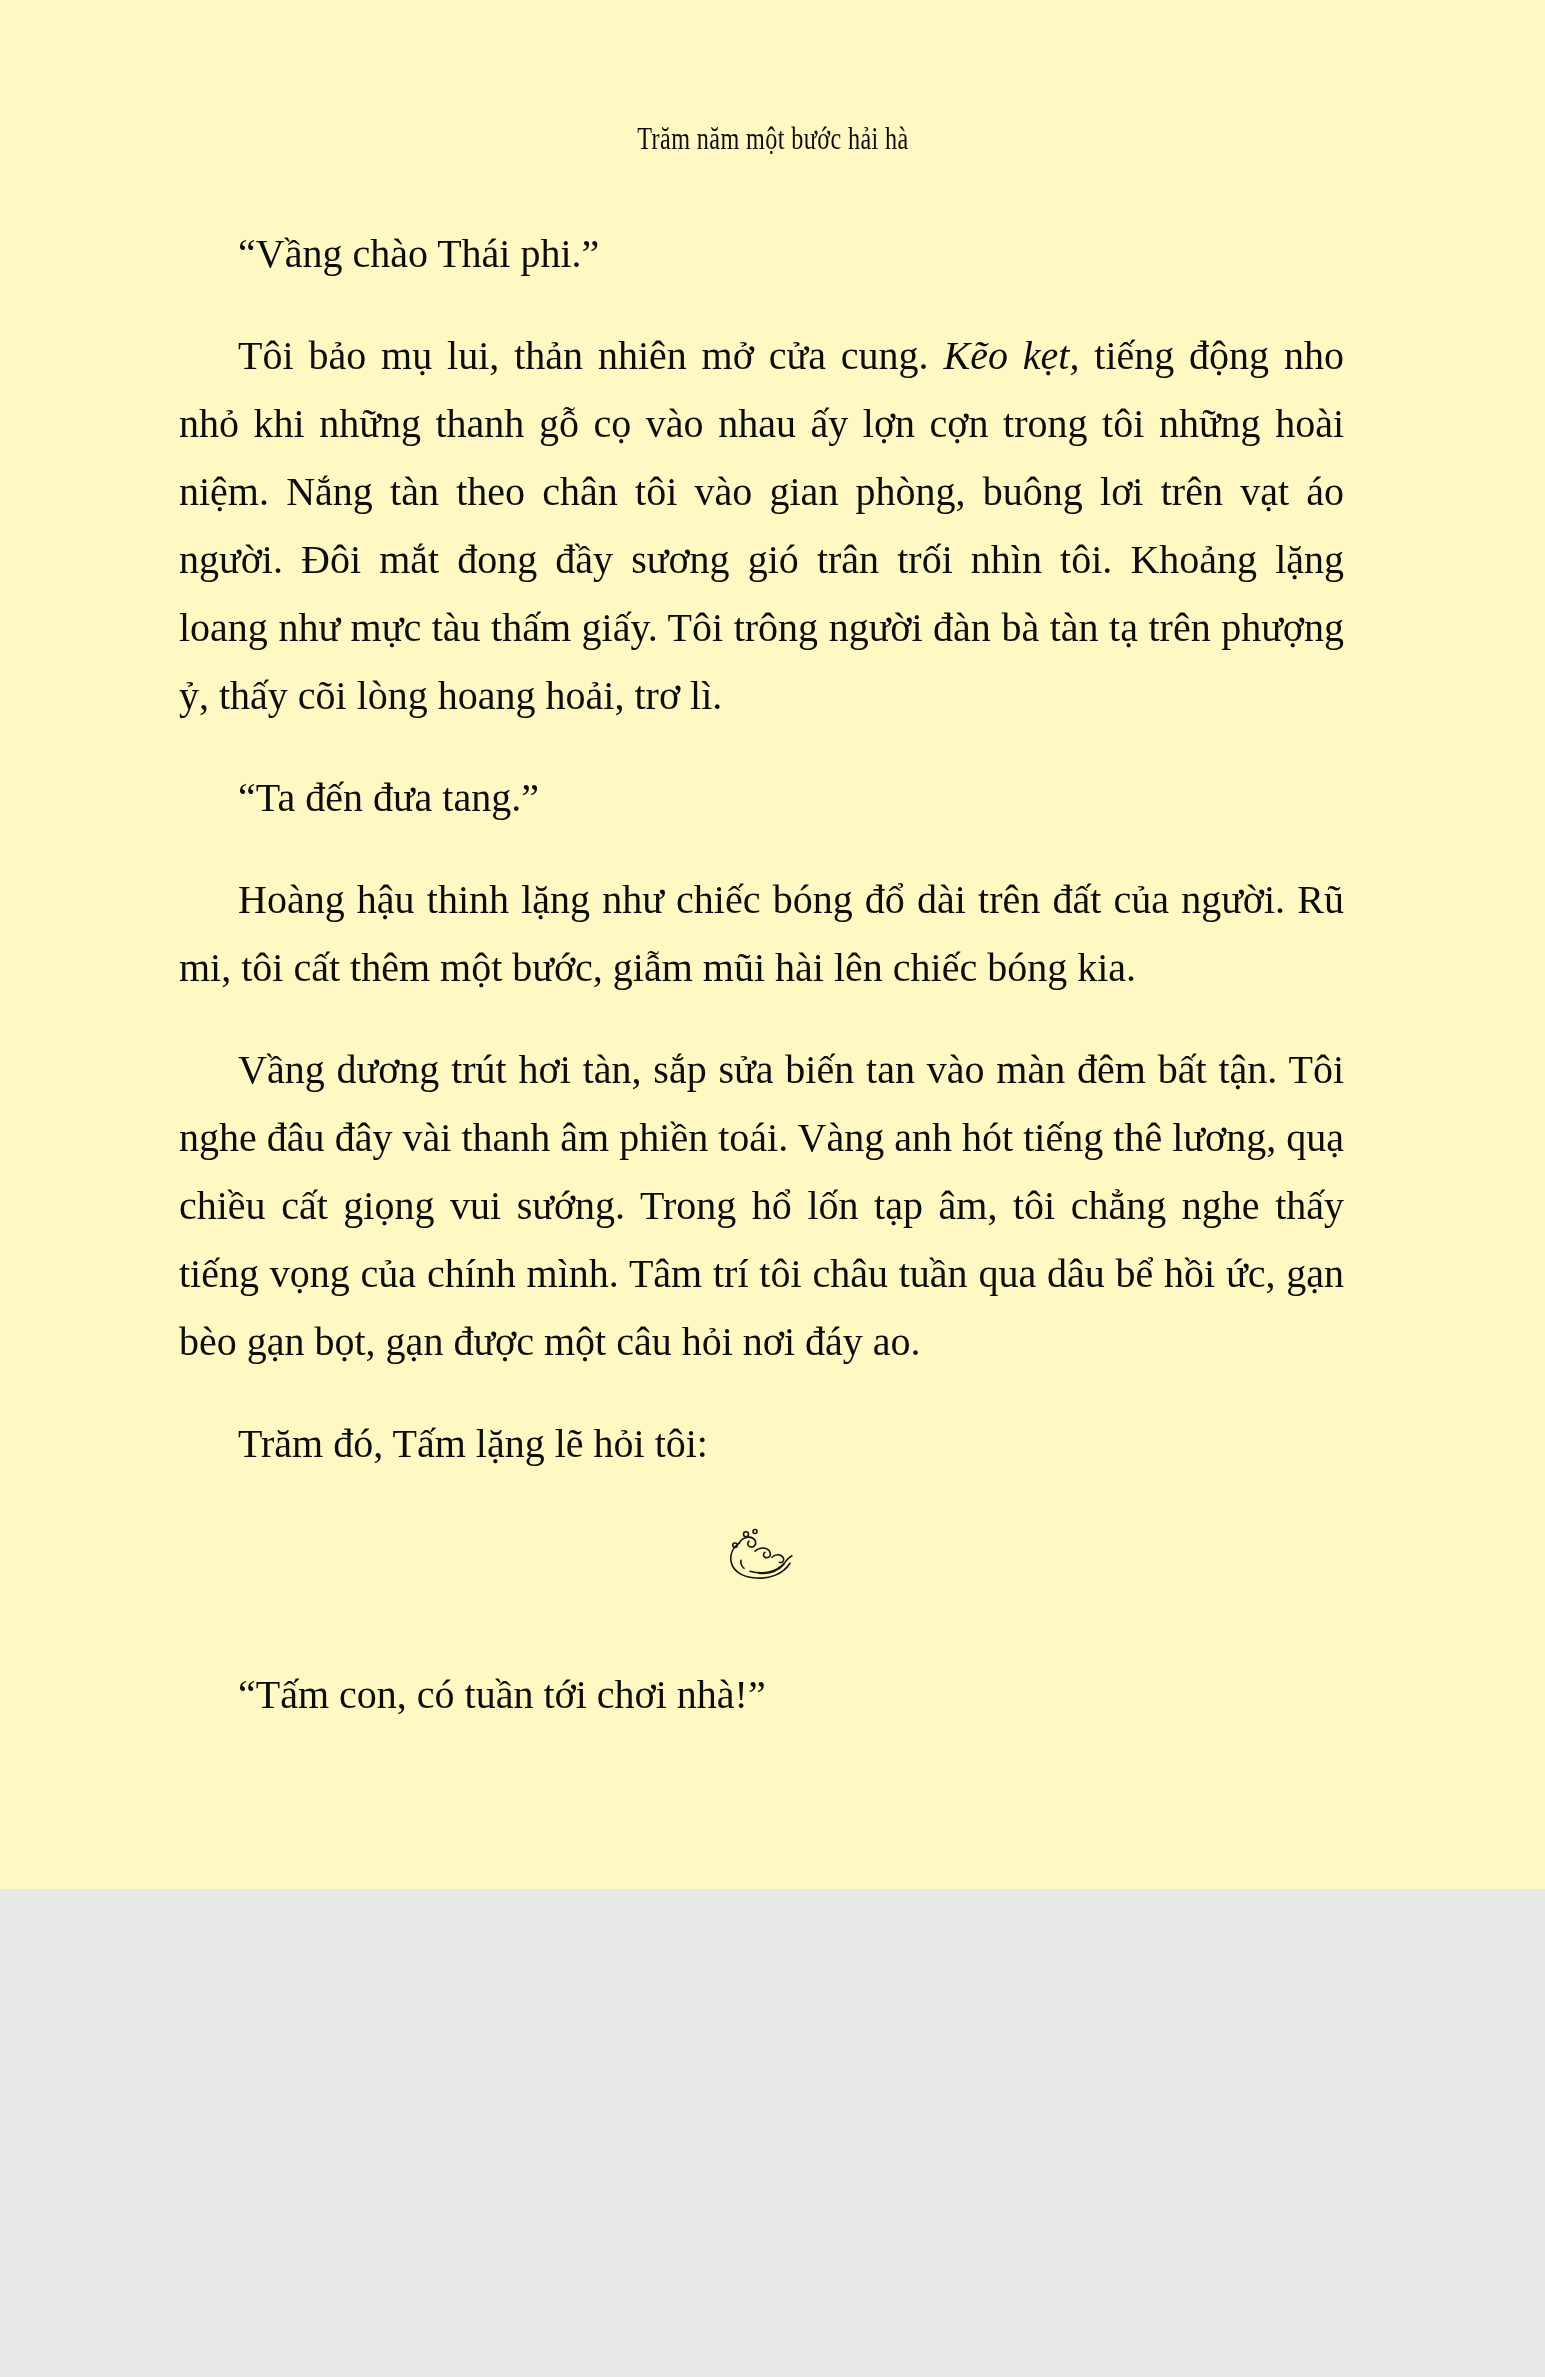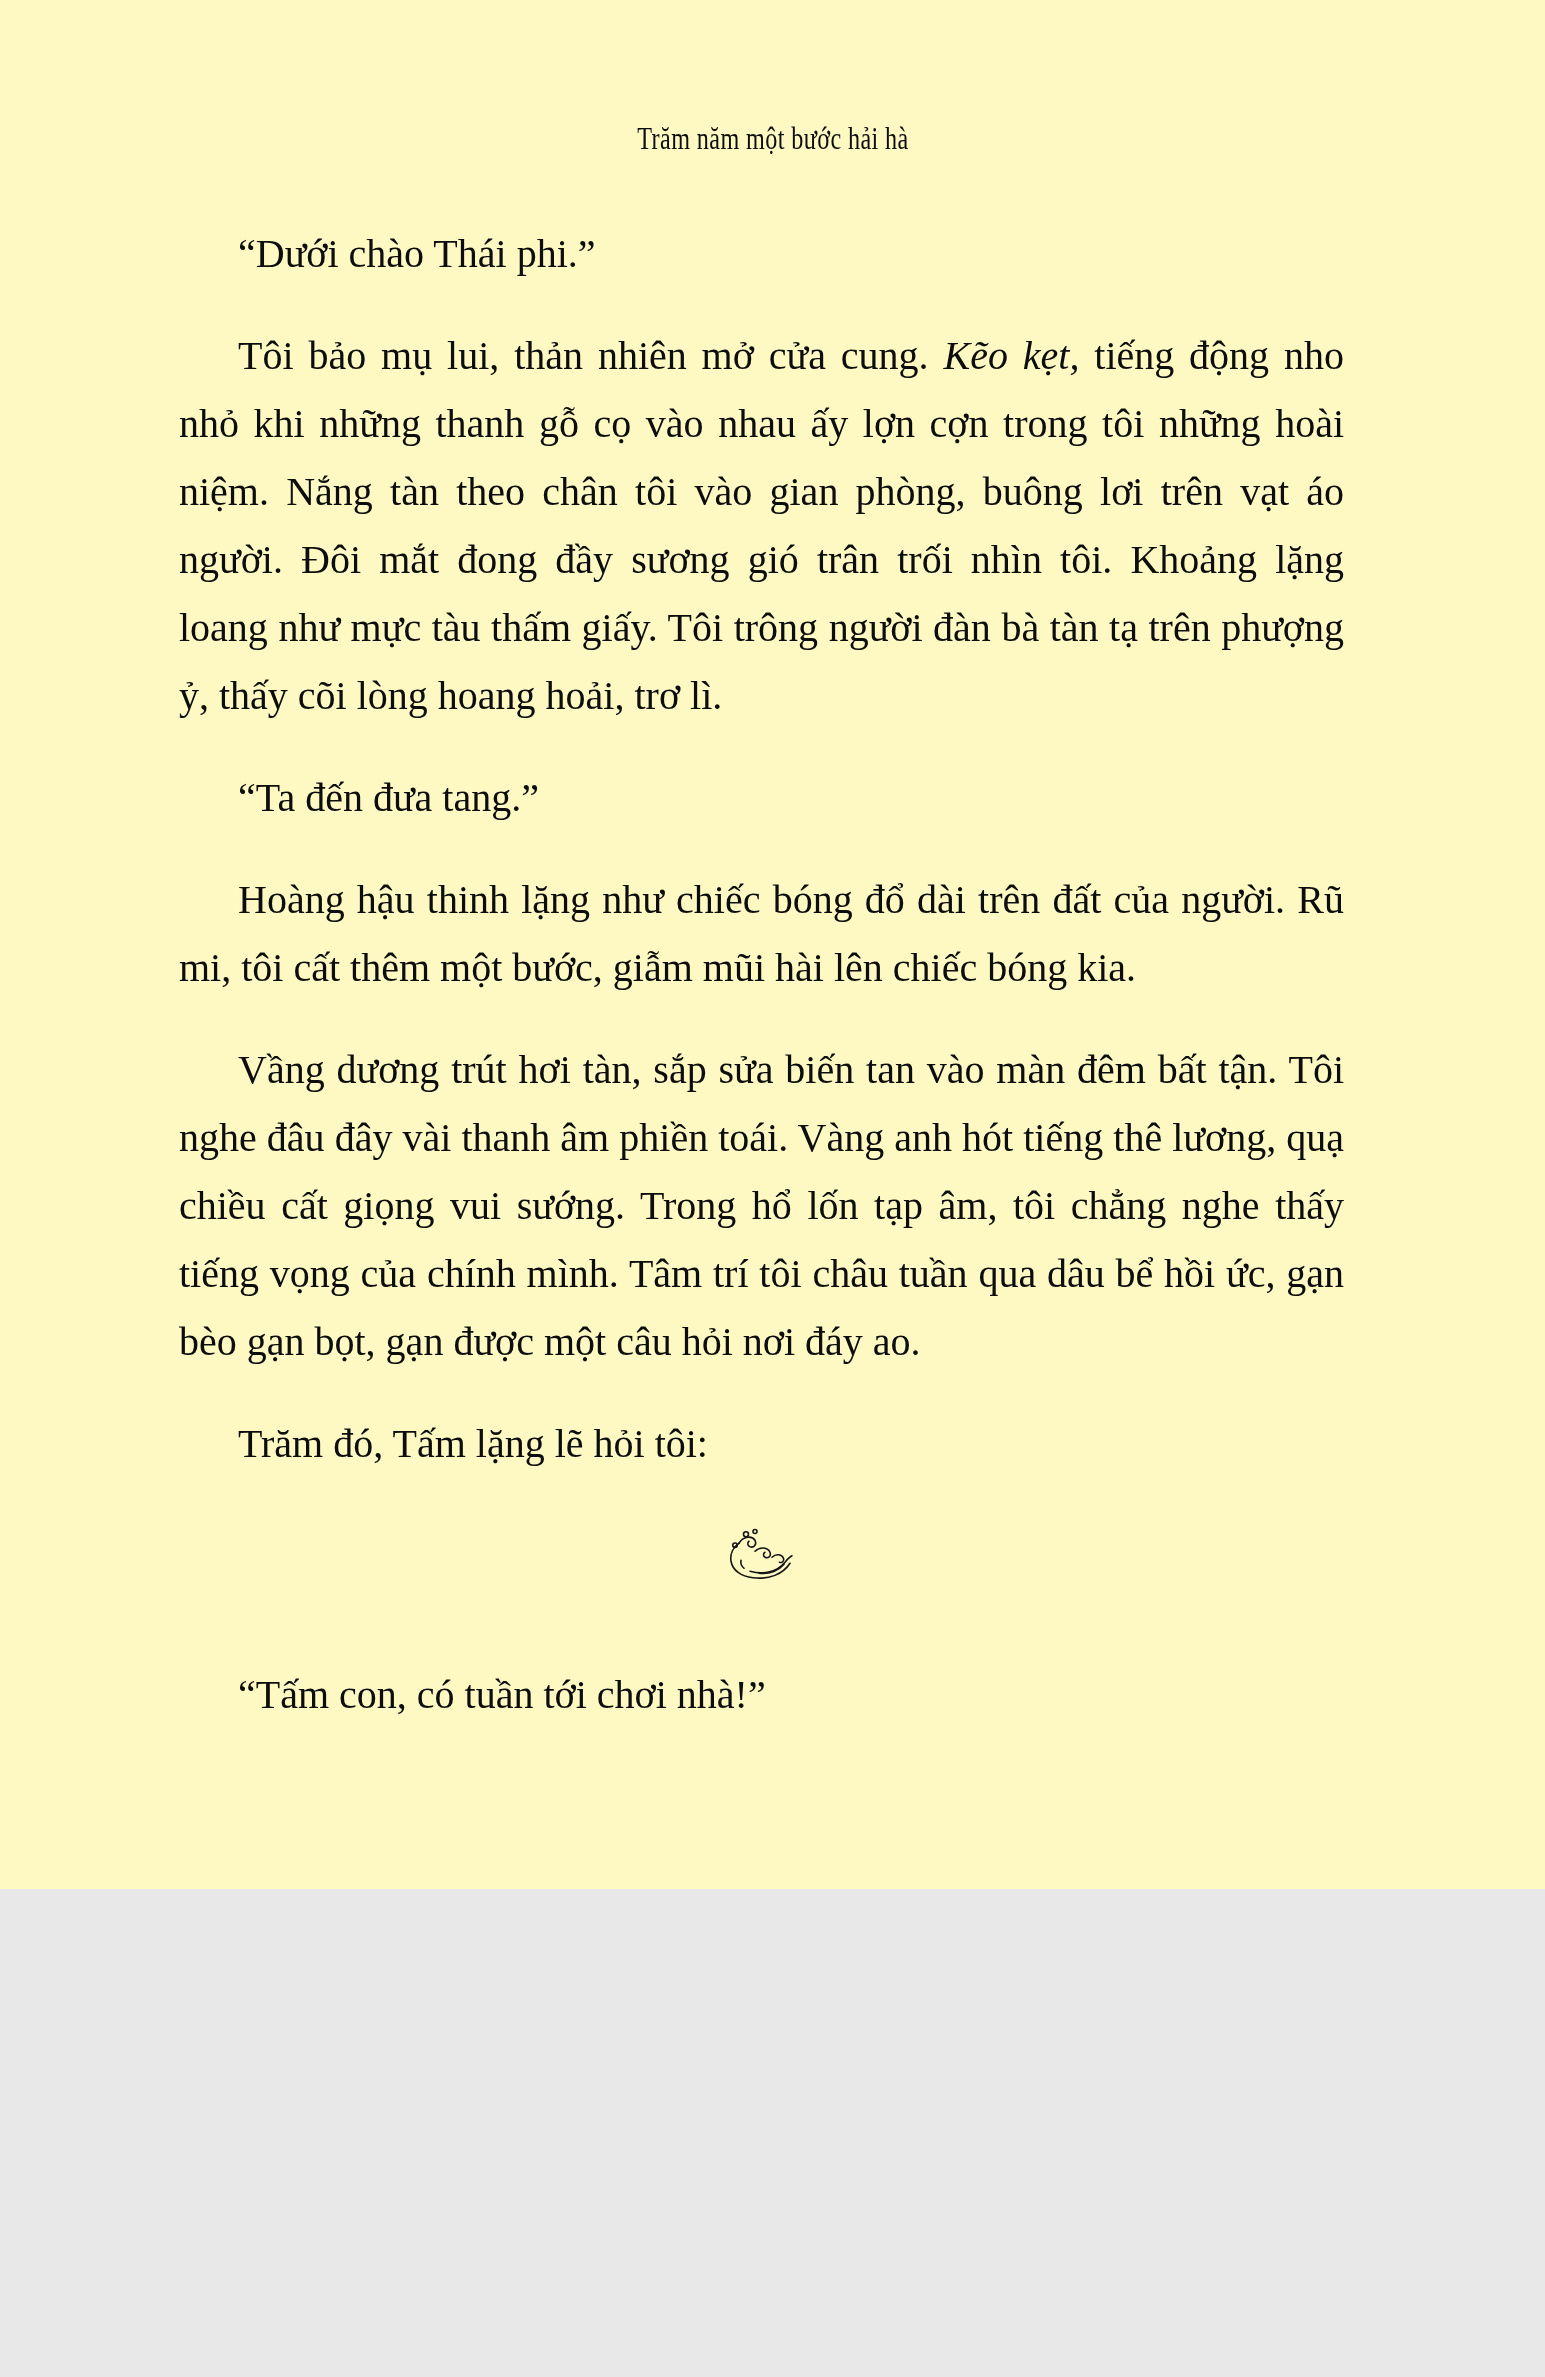--- a/index.html
+++ b/index.html
@@ -65,21 +65,21 @@
 <body>
 
 <div class="page">
 
   <div class="running-header">
     <span class="condensed">Trăm năm một bước hải hà</span>
   </div>
 
   <div class="content">
     <div>
-        <p><span>“Dưới chào Thái phi.”</span></p>
+        <p><span>“Vầng chào Thái phi.”</span></p>
         <p><span>Tôi bảo mụ lui, thản nhiên mở cửa cung. </span><em>Kẽo kẹt,</em><span> tiếng động nho nhỏ khi những thanh gỗ cọ vào nhau ấy lợn cợn trong tôi những hoài niệm. Nắng tàn theo chân tôi vào gian phòng, buông lơi trên vạt áo người. Đôi mắt đong đầy sương gió trân trối nhìn tôi. Khoảng lặng loang như mực tàu thấm giấy. Tôi trông người đàn bà tàn tạ trên phượng ỷ, thấy cõi lòng hoang hoải, trơ lì.</span></p>
         <p><span>“Ta đến đưa tang.”</span></p>
         <p><span>Hoàng hậu thinh lặng như chiếc bóng đổ dài trên đất của người. Rũ mi, tôi cất thêm một bước, giẫm mũi hài lên chiếc bóng kia.</span></p>
         <p><span>Vầng dương trút hơi tàn, sắp sửa biến tan vào màn đêm bất tận. Tôi nghe đâu đây vài thanh âm phiền toái. Vàng anh hót tiếng thê lương, quạ chiều cất giọng vui sướng. Trong hổ lốn tạp âm, tôi chẳng nghe thấy tiếng vọng của chính mình. Tâm trí tôi châu tuần qua dâu bể hồi ức, gạn bèo gạn bọt, gạn được một câu hỏi nơi đáy ao.</span></p>
         <p><span>Trăm đó, Tấm lặng lẽ hỏi tôi:</span></p>
       </div>
 
     <div class="ornament">
       <svg width="75" height="58" viewBox="0 0 150 115" fill="none" stroke="#151515" stroke-width="3.2" stroke-linecap="round" stroke-linejoin="round">
         <circle cx="44" cy="12" r="5"></circle>

